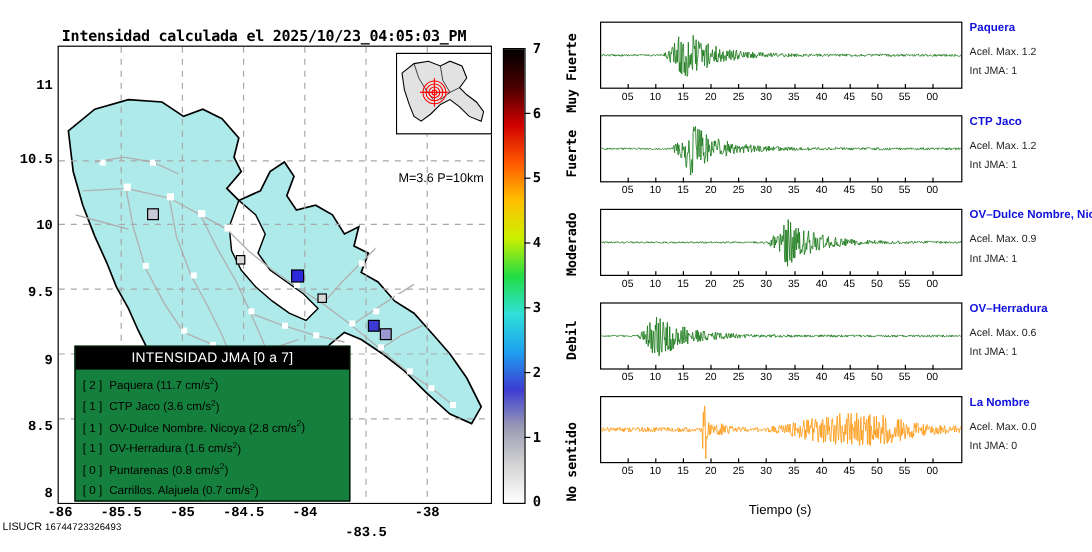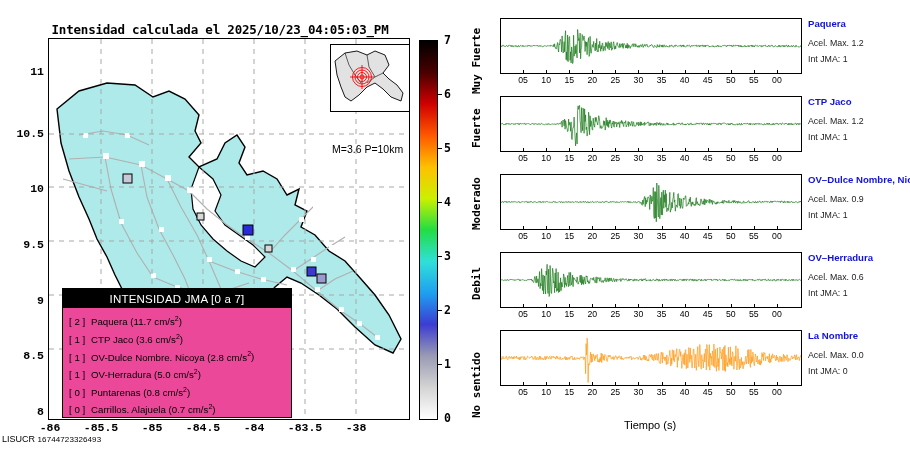--- a/index.html
+++ b/index.html
@@ -15,21 +15,21 @@
   #land{position:absolute;inset:0;}
   .tickfont{font-family:Liberation Mono, monospace;font-size:11.5px;font-weight:bold;}
   .ytick{width:44px;text-align:right;}
   .xtick{width:60px;text-align:center;}
   .tickmark{position:absolute;background:#000;}
 
   #inset{left:330px;top:44px;width:78px;height:66px;border:1px solid #000;background:#fff;overflow:hidden;}
   #mag-label{left:332px;top:143px;font-family:"Liberation Sans",sans-serif;font-size:10.5px;}
 
   
-  #legend-box{left:62px;top:288px;width:228px;height:128px;border:1px solid #000;background:#ec4899;}
+  #legend-box{left:62px;top:288px;width:228px;height:128px;border:1px solid #000;background:#15803d;}
   #legend-head{height:19px;background:#000;color:#fff;display:flex;align-items:center;
     justify-content:center;font-size:11.5px;letter-spacing:.2px;}
   #legend-list{padding:4px 0 0 6px;}
   .leg-row{font-size:9.7px;line-height:14.4px;white-space:nowrap;}
   .leg-idx{display:inline-block;width:22px;}
   .leg-nm{display:inline-block;}
   sup{font-size:7px;}
 
   #footer{left:2px;top:434px;font-size:9px;}
   #footer .fcode{font-size:8px;letter-spacing:.1px;}
@@ -155,21 +155,21 @@
 <div class="abs tickfont ytick" style="left:0;top:238px;">9.5</div>
 <div class="abs tickfont ytick" style="left:0;top:294px;">9</div>
 <div class="abs tickfont ytick" style="left:0;top:349px;">8.5</div>
 <div class="abs tickfont ytick" style="left:0;top:405px;">8</div>
 
 <div class="abs tickfont xtick" style="left:20px;top:421px;">-86</div>
 <div class="abs tickfont xtick" style="left:71px;top:421px;">-85.5</div>
 <div class="abs tickfont xtick" style="left:122px;top:421px;">-85</div>
 <div class="abs tickfont xtick" style="left:173px;top:421px;">-84.5</div>
 <div class="abs tickfont xtick" style="left:224px;top:421px;">-84</div>
-<div class="abs tickfont xtick" style="left:275px;top:421px;">-83.5</div>
+<div class="abs tickfont xtick" style="left:275px;top:438px;">-83.5</div>
 <div class="abs tickfont xtick" style="left:326px;top:421px;">-38</div>
 
 <div class="abs" id="inset">
   <svg viewBox="0 0 78 66" preserveAspectRatio="none">
     <rect x="0" y="0" width="78" height="66" fill="#fff"></rect>
     <path fill="#e2e2e2" stroke="#000" stroke-width="0.9" d="M4,16 L14,8 L26,6 L36,10 L44,6 L54,10 L58,20 L52,28 L58,34 L66,40 L72,48
          L70,56 L60,52 L52,44 L44,38 L36,42 L28,50 L20,56 L14,52 L10,42 L6,30 Z"></path>
     <g stroke="#000" stroke-width="0.6" fill="none">
       <path d="M14,8 L18,20 L24,30 L30,38"></path>
       <path d="M36,10 L38,22 L44,32"></path>
@@ -193,21 +193,21 @@
     <div class="leg-row">
       <span class="leg-idx">[ 2 ]</span><span class="leg-nm">Paquera (11.7 cm/s</span><sup>2</sup><span>)</span>
     </div>
     <div class="leg-row">
       <span class="leg-idx">[ 1 ]</span><span class="leg-nm">CTP Jaco (3.6 cm/s</span><sup>2</sup><span>)</span>
     </div>
     <div class="leg-row">
       <span class="leg-idx">[ 1 ]</span><span class="leg-nm">OV-Dulce Nombre. Nicoya (2.8 cm/s</span><sup>2</sup><span>)</span>
     </div>
     <div class="leg-row">
-      <span class="leg-idx">[ 1 ]</span><span class="leg-nm">OV-Herradura (5.0 cm/s</span><sup>2</sup><span>)</span>
+      <span class="leg-idx">[ 1 ]</span><span class="leg-nm">OV-Herradura (1.6 cm/s</span><sup>2</sup><span>)</span>
     </div>
     <div class="leg-row">
       <span class="leg-idx">[ 0 ]</span><span class="leg-nm">Puntarenas (0.8 cm/s</span><sup>2</sup><span>)</span>
     </div>
     <div class="leg-row">
       <span class="leg-idx">[ 0 ]</span><span class="leg-nm">Carrillos. Alajuela (0.7 cm/s</span><sup>2</sup><span>)</span>
     </div>
   </div>
 </div>
 

